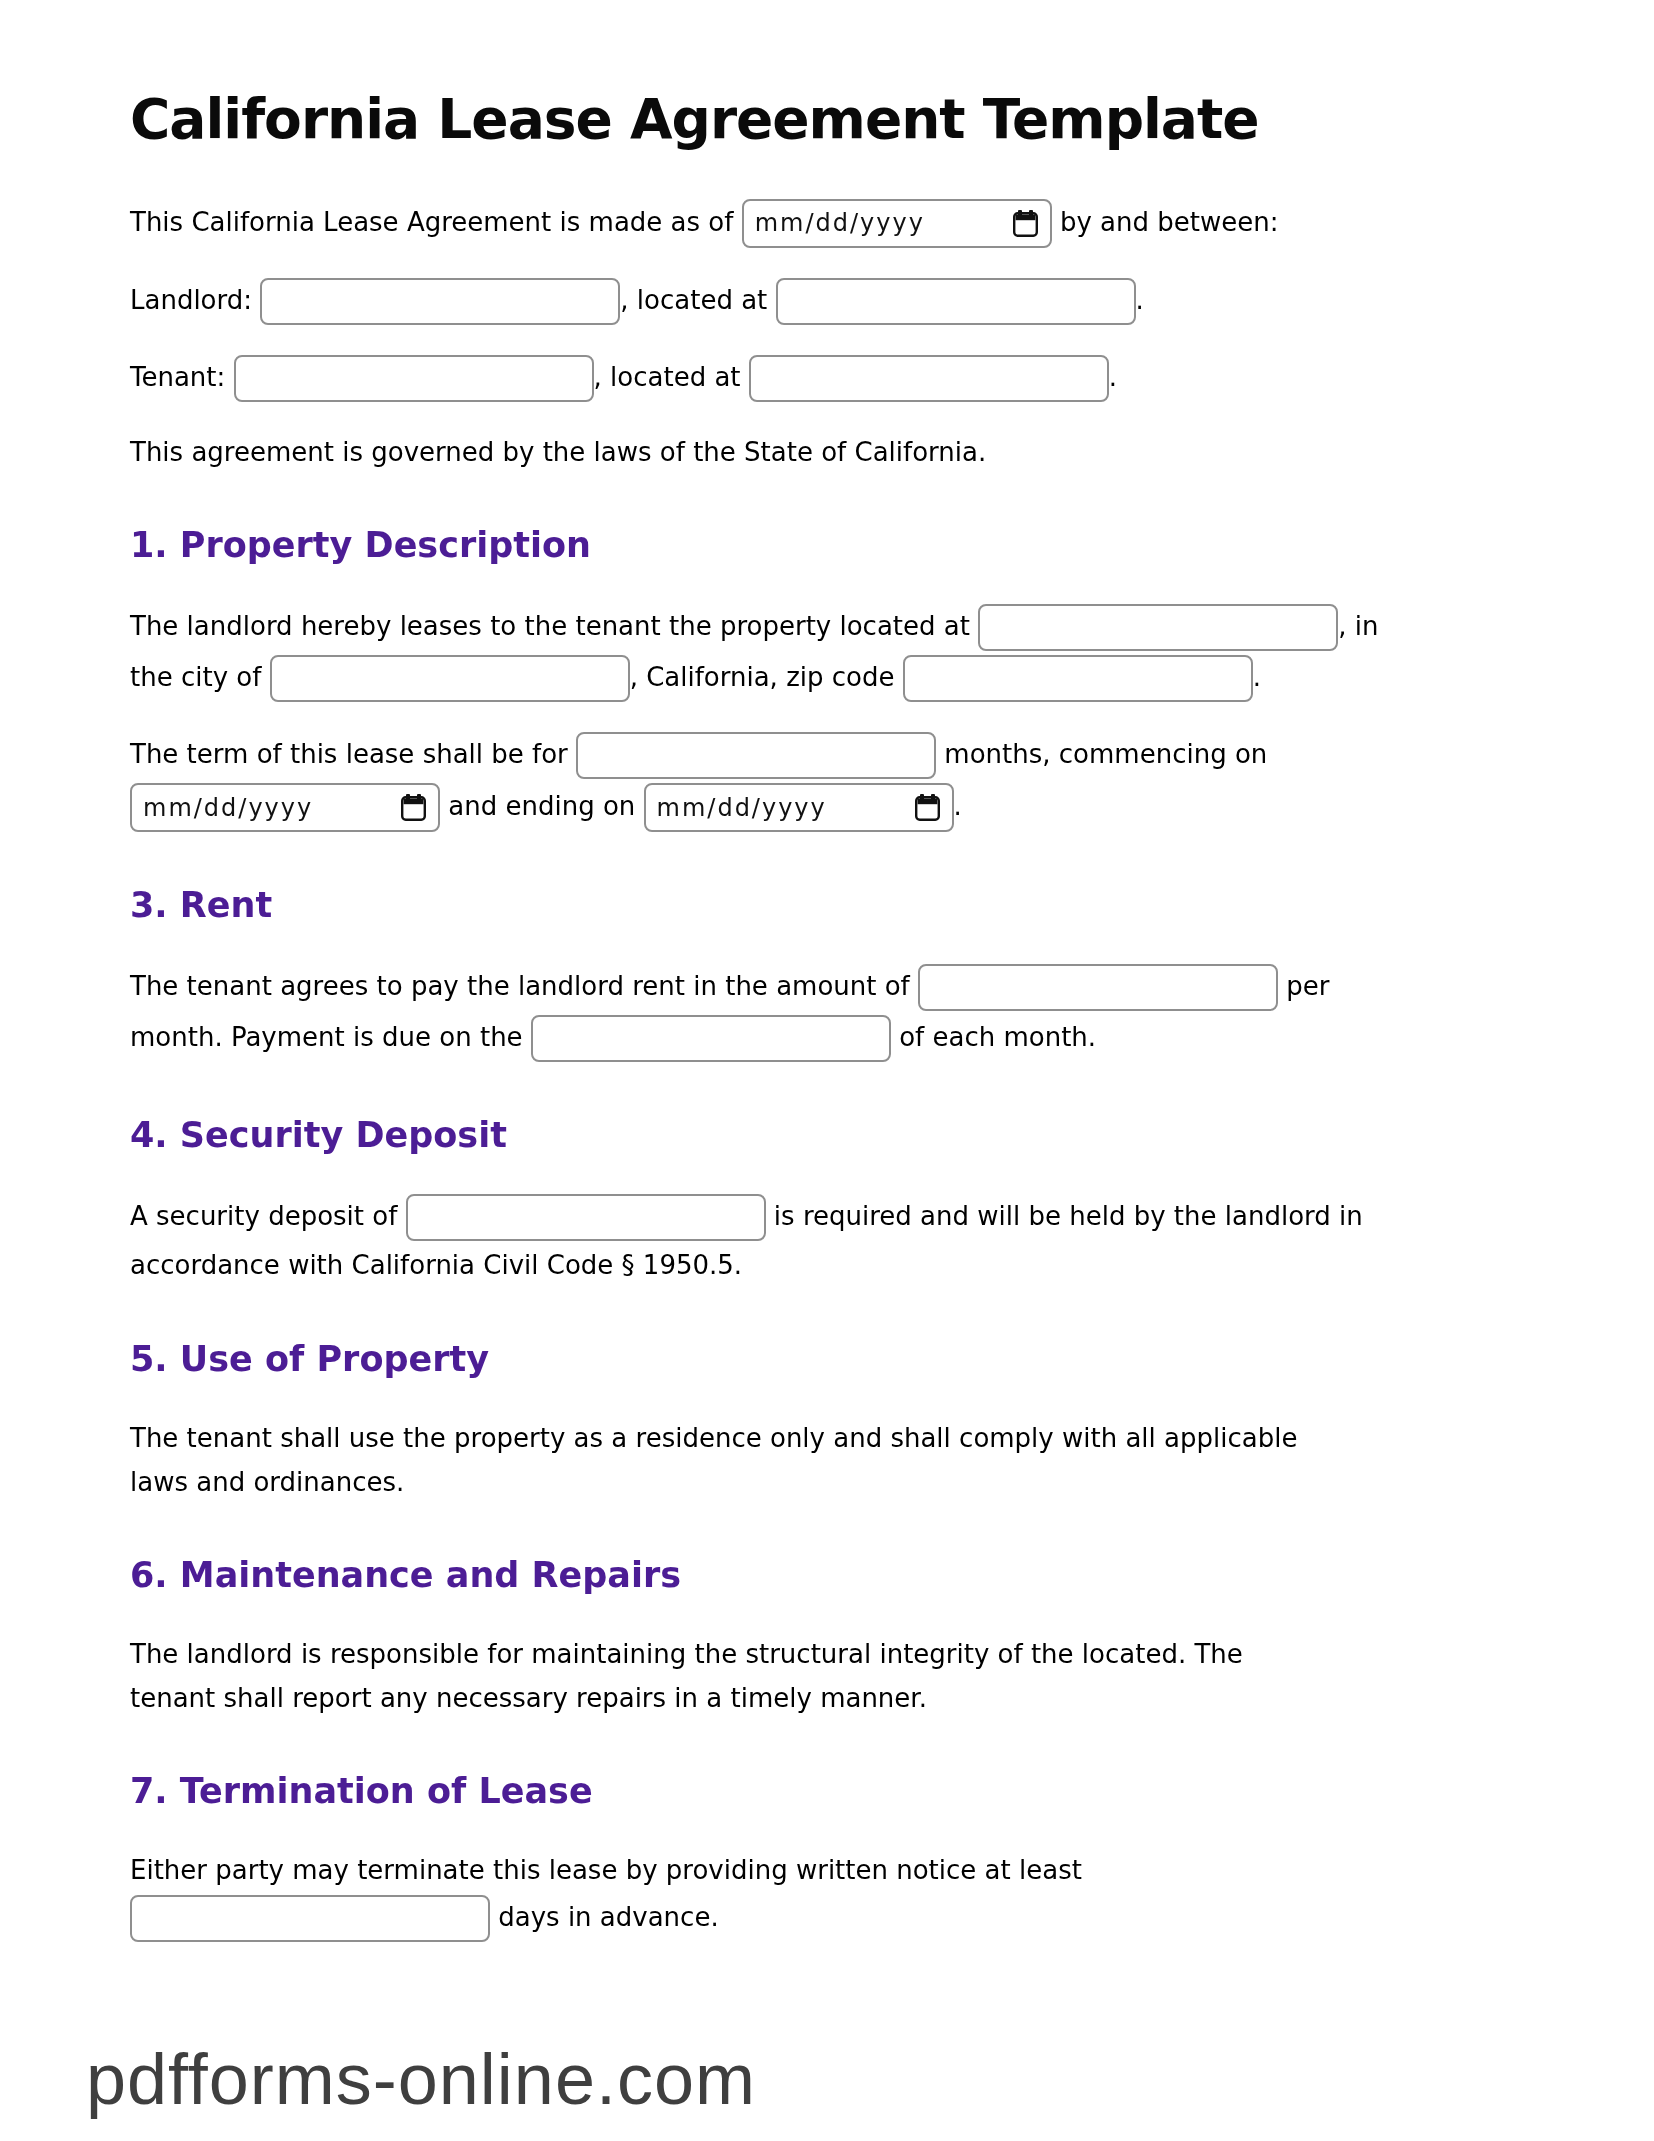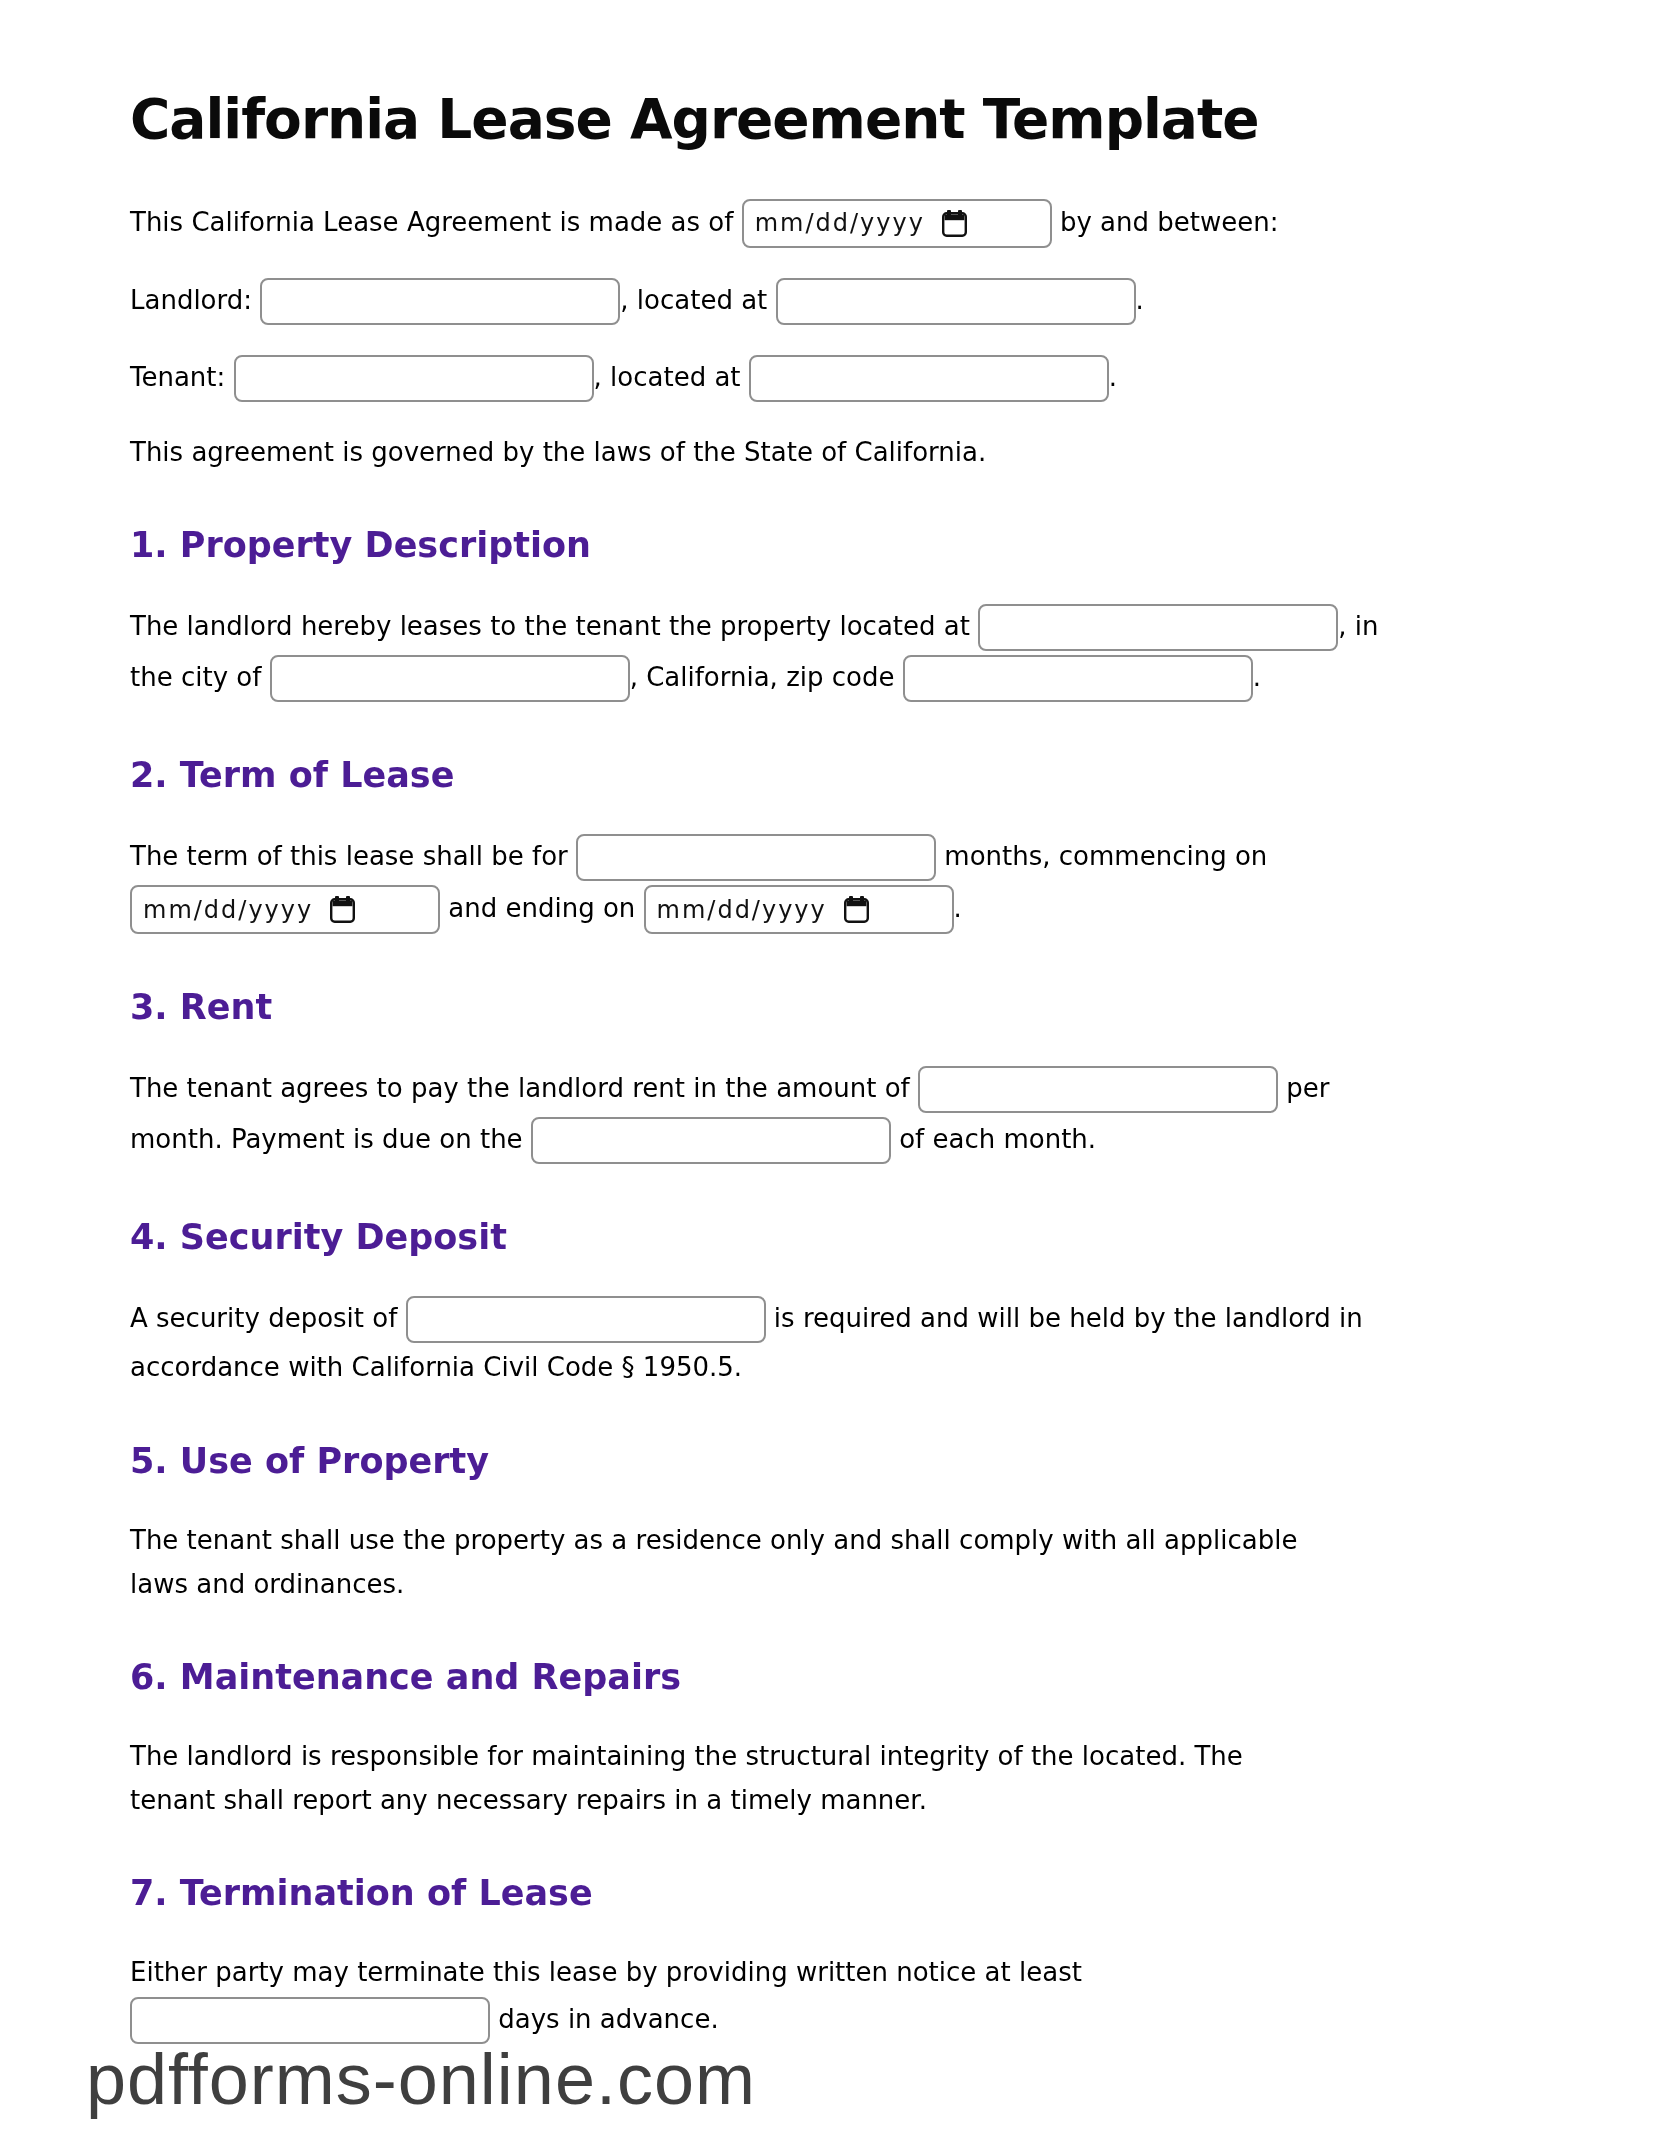--- a/index.html
+++ b/index.html
@@ -53,20 +53,21 @@
   .date-input {
     display: inline-flex;
     box-sizing: border-box;
     width: 310px;
     height: 49px;
     background: #ffffff;
     border: 2px solid #8f8f8f;
     border-radius: 8px;
     vertical-align: middle;
     align-items: center;
+    justify-content: space-between;
     padding: 0 11px;
     margin: 2px 0;
     cursor: default;
     gap: 16px;
   }
   .date-text {
     font-family: "DejaVu Sans", sans-serif;
     font-size: 24px;
     letter-spacing: 2px;
     color: #111111;
@@ -105,21 +106,20 @@
 
   <p class="para"><span class="bold-label">Landlord: </span><input type="text" class="text-input" style=""><span>, located at </span><input type="text" class="text-input" style=""><span>.</span></p>
 
   <p class="para"><span class="bold-label">Tenant: </span><input type="text" class="text-input" style=""><span>, located at </span><input type="text" class="text-input" style=""><span>.</span></p>
 
   <p class="para">This agreement is governed by the laws of the State of California.</p>
 
   <h2>1. Property Description</h2>
   <p class="para"><span>The landlord hereby leases to the tenant the property located at </span><input type="text" class="text-input" style=""><span>, in</span><br><span>the city of </span><input type="text" class="text-input" style=""><span>, California, zip code </span><input type="text" class="text-input narrow" style=""><span>.</span></p>
 
-  <h2>2. Term of Lease</h2>
   <p class="para"><span>The term of this lease shall be for </span><input type="text" class="text-input" style=""><span> months, commencing on</span><br><span class="date-input">
         <span class="date-text">mm/dd/yyyy</span>
         <svg class="cal-svg" width="27" height="29" viewBox="0 0 27 29">
           <rect x="6" y="1" width="4" height="7" rx="1" fill="#111"></rect>
           <rect x="17" y="1" width="4" height="7" rx="1" fill="#111"></rect>
           <rect x="2.2" y="4.2" width="22.6" height="22.6" rx="3.5" fill="none" stroke="#111" stroke-width="2.4"></rect>
           <rect x="3.6" y="5.6" width="19.8" height="5.6" fill="#111"></rect>
         </svg>
       </span><span> and ending on </span><span class="date-input">
         <span class="date-text">mm/dd/yyyy</span>

